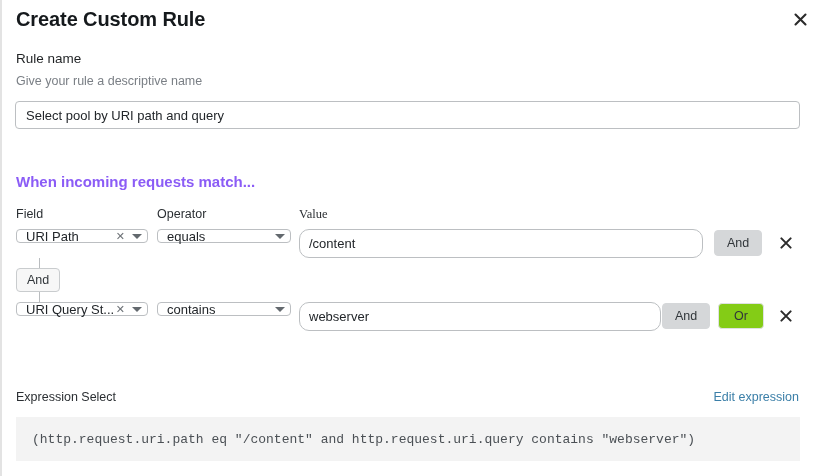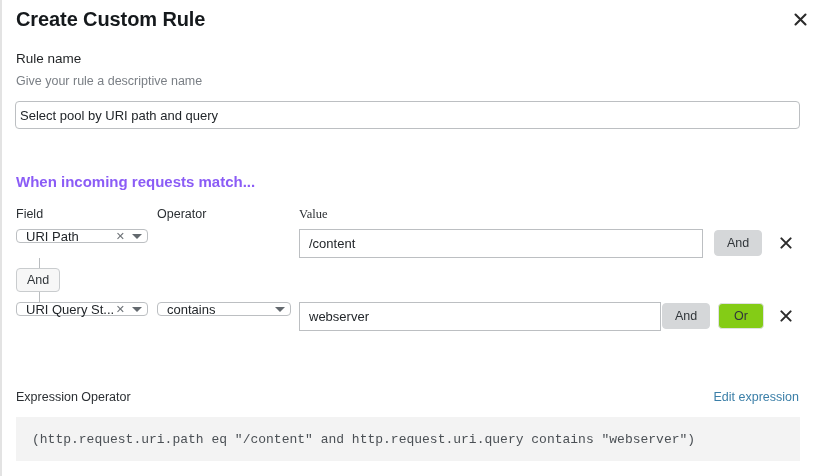--- a/index.html
+++ b/index.html
@@ -39,21 +39,21 @@
   }
   .rule-name-input{
     position:absolute;left:13px;top:101px;
     width:785px;height:28px;
     box-sizing:border-box;
     border:1px solid #bcbfc2;
     border-radius:4px;
     background:#fff;
     font-family:"Liberation Sans", sans-serif;
     font-size:13px;color:#22262a;
-    padding:0 4px;
+    padding:0 10px;
     outline:none;
   }
   .section-head{
     position:absolute;left:14px;top:173px;
     font-size:15px;font-weight:700;color:#8b5cf6;
   }
   .col-lbl{
     position:absolute;top:207px;
     font-size:12.5px;color:#2b2f33;
   }
@@ -91,21 +91,21 @@
     border-left:5px solid transparent;
     border-right:5px solid transparent;
     border-top:5px solid #63696e;
   }
   .sel-field{left:14px;width:132px;}
   .sel-op{left:155px;width:134px;}
 
   .val-input{
     position:absolute;
     height:29px;box-sizing:border-box;
-    border:1px solid #bcbfc2;border-radius:0;
+    border:1px solid #bcbfc2;border-radius:10px;
     background:#fff;
     font-family:"Liberation Sans", sans-serif;
     font-size:13px;color:#22262a;
     padding:0 9px;outline:none;
     left:297px;
   }
   .val-1{width:404px;}
   .val-2{width:362px;}
 
   .pill{
@@ -204,20 +204,26 @@
 
   <div class="row row1">
     <div class="sel sel-field">
       <span class="sel-text">URI Path</span>
       <span class="clear-x">✕</span>
       <span class="chev">
           <span class="chev-tri"></span>
         </span>
     </div>
 
+    <div class="sel sel-op">
+      <span class="sel-text">equals</span>
+      <span class="chev">
+          <span class="chev-tri"></span>
+        </span>
+    </div>
 
     <input class="val-input val-1" type="text" value="/content" style="">
 
     <div class="pill pill-and1">And</div>
 
     <div class="del-x del-1">
       <svg width="12" height="12" viewBox="0 0 12 12" aria-hidden="true">
         <path d="M1.4 1.4 L10.6 10.6 M10.6 1.4 L1.4 10.6" stroke="#2b2b2b" stroke-width="2" stroke-linecap="round"></path>
       </svg>
     </div>
@@ -244,20 +250,20 @@
     <div class="pill pill-and2">And</div>
     <div class="pill pill-light pill-or2">Or</div>
 
     <div class="del-x del-2">
       <svg width="12" height="12" viewBox="0 0 12 12" aria-hidden="true">
         <path d="M1.4 1.4 L10.6 10.6 M10.6 1.4 L1.4 10.6" stroke="#2b2b2b" stroke-width="2" stroke-linecap="round"></path>
       </svg>
     </div>
   </div>
 
-  <div class="exp-label">Expression Operator</div>
+  <div class="exp-label">Expression Select</div>
   <div class="edit-exp">Edit expression</div>
 
   <div class="code-box">
     <span class="code-text">(http.request.uri.path eq "/content" and http.request.uri.query contains "webserver")</span>
   </div>
 
 </div>
 
 </body></html>

